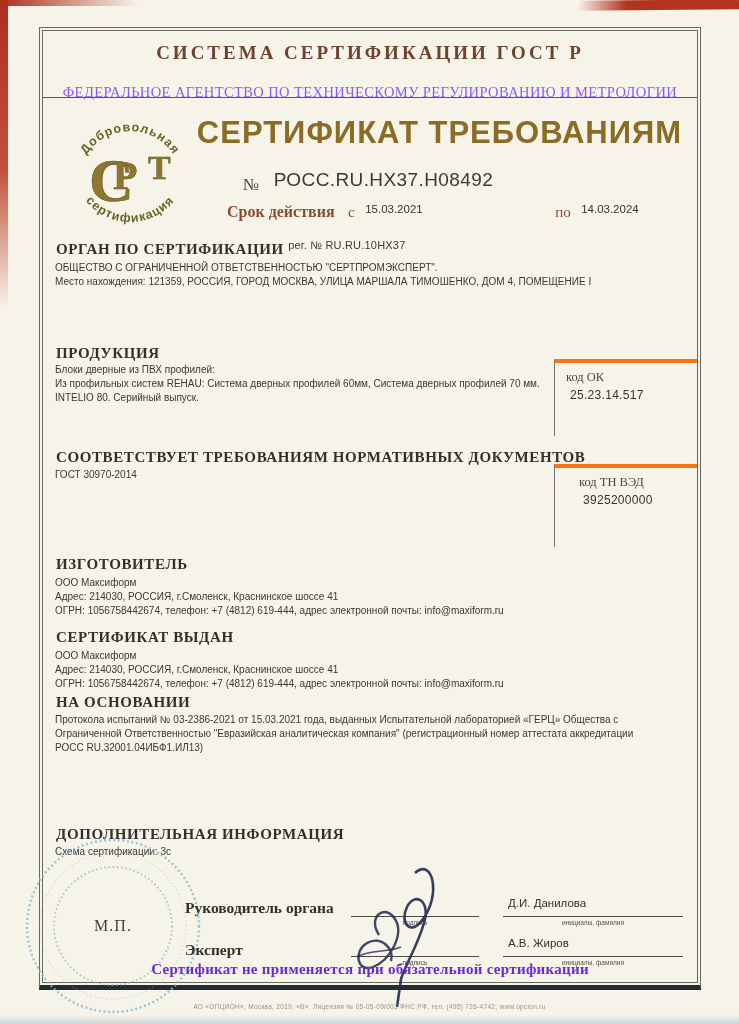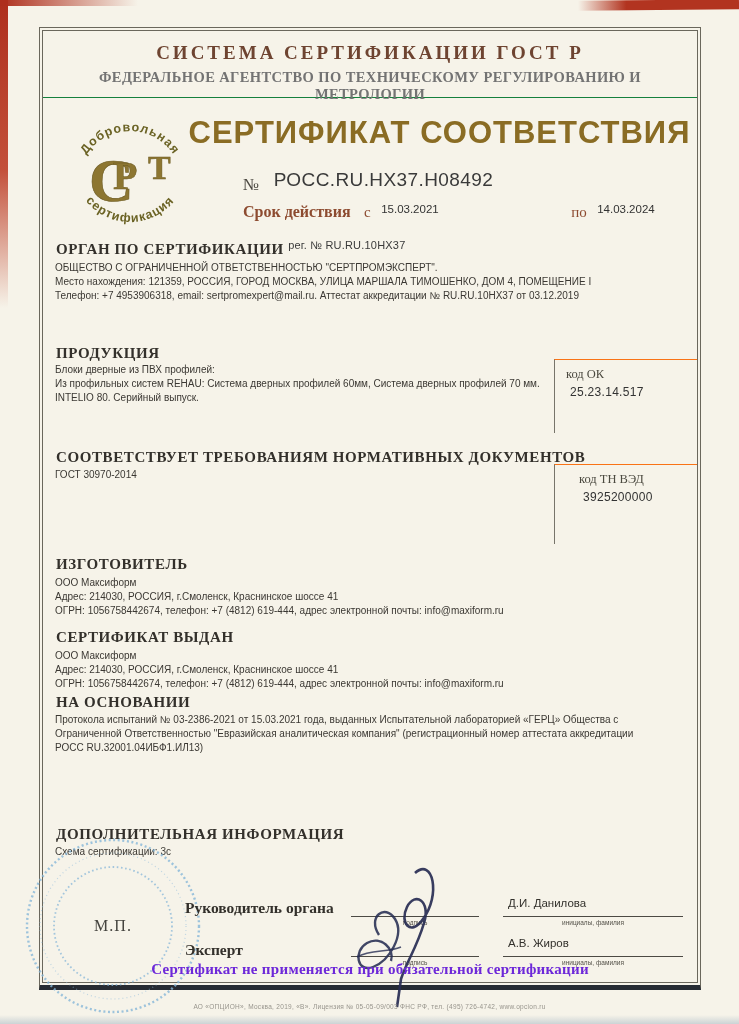--- a/index.html
+++ b/index.html
@@ -20,49 +20,49 @@
                  background:linear-gradient(to bottom, rgba(200,208,211,0), #ccd3d5); }
 
   
   .cert { position:absolute; left:39px; top:27px; width:660px; height:957px;
           border:1px solid #6a675c; border-bottom:5px solid #262b33; }
   .cert-inner { position:absolute; inset:2px; border:1px solid #6a675c; }
 
   .hdr { position:absolute; left:0; right:0; top:0; height:66px; border-bottom:1px solid #15803d; text-align:center; }
   .hdr-line1 { margin-top:11px; font-family:"Liberation Serif", serif; font-weight:bold;
                font-size:19px; letter-spacing:3px; color:#6e4431; }
-  .hdr-line2 { margin-top:5px; font-family:"Liberation Serif", serif; font-weight:bold;
-               font-size:14.5px; letter-spacing:.4px; color:#737373; }
+  .hdr-line2 { margin-top:20px; font-family:"Liberation Serif", serif; font-weight:normal;
+               font-size:14.5px; letter-spacing:.4px; color:#8b5cf6; }
 
   .logo { position:absolute; left:12px; top:76px; width:150px; height:126px; }
 
   .title { position:absolute; left:145px; right:6px; top:84px; text-align:center;
            font-weight:bold; font-size:31px; letter-spacing:1px; color:#8a6c24; }
 
   .certno { position:absolute; left:200px; top:142px; }
   .certno .lbl { font-family:"Liberation Serif", serif; font-size:17px; color:#4c4942; }
   .certno .val { font-size:19px; color:#3a3a3a; letter-spacing:.4px; position:relative; top:-4px; margin-left:10px; }
 
-  .validity { position:absolute; left:200px; top:172px; white-space:nowrap; }
+  .validity { position:absolute; left:184px; top:172px; white-space:nowrap; }
   .validity .lbl { font-family:"Liberation Serif", serif; font-weight:bold; font-size:16px; color:#8d4b30; }
   .validity .sm  { font-family:"Liberation Serif", serif; font-size:15px; color:#8d4b30; margin-left:9px; }
   .validity .date{ font-size:11.5px; color:#333; position:relative; top:-4px; margin-left:6px; }
   .validity .to  { margin-left:128px; }
 
   .blankno { position:absolute; right:14px; top:188px; white-space:nowrap; }
   .blankno .lbl { font-family:"Liberation Serif", serif; font-size:18px; color:#b8452f; margin-right:6px; }
   .blankno .val { font-family:"Liberation Mono", monospace; font-size:25px; letter-spacing:2px; color:#d8462e; }
 
   .sec-h { position:absolute; font-family:"Liberation Serif", serif; font-weight:bold;
            font-size:15px; letter-spacing:.6px; color:#33302b; white-space:nowrap; }
   .sec-h .reg { font-family:"Liberation Sans", sans-serif; font-weight:normal; letter-spacing:.2px;
                 font-size:11px; color:#3a3a3a; position:relative; top:-5px; }
   .body-txt { position:absolute; font-size:10px; line-height:1.42; color:#3b3833; }
 
-  .code-box { position:absolute; left:511px; right:0; border-top:1px solid #f97316; border-left:1px solid #77746a;
+  .code-box { position:absolute; left:511px; right:0; border-top:4px solid #f97316; border-left:1px solid #77746a;
               padding:7px 8px 0 11px; }
   .code-box .cb-lbl { font-family:"Liberation Serif", serif; font-size:12.5px; color:#4c4a40; }
   .code-box .cb-val { font-size:12px; color:#333; margin-top:3px; margin-left:4px; letter-spacing:.3px; }
 
   .stamp { position:absolute; left:-26px; top:799px; width:192px; height:192px; }
 
   .role { position:absolute; font-family:"Liberation Serif", serif; font-weight:bold;
           font-size:15.5px; color:#33302b; white-space:nowrap; }
   .sig-name { position:absolute; font-size:11.5px; color:#33312c; }
   .sline { position:absolute; border-top:1px solid #4c4a44; text-align:center;
@@ -102,21 +102,21 @@
           <textPath href="#arcTop" startOffset="50%" text-anchor="middle">Добровольная</textPath>
         </text>
         <text font-family="Liberation Sans, sans-serif" font-size="12.5" font-weight="bold" fill="#6b6325" letter-spacing="1">
           <textPath href="#arcBot" startOffset="50%" text-anchor="middle">сертификация</textPath>
         </text>
         <text x="34" y="94" font-family="Liberation Serif, serif" font-weight="bold" font-size="62" fill="#8d7631" stroke="#6b5a22" stroke-width=".6">С</text>
         <text x="58" y="82" font-family="Liberation Serif, serif" font-weight="bold" font-size="40" fill="#8d7631" stroke="#6b5a22" stroke-width=".5">Р</text>
         <text x="93" y="72" font-family="Liberation Serif, serif" font-weight="bold" font-size="34" fill="#8d7631" stroke="#6b5a22" stroke-width=".5">Т</text>
       </svg>
 
-      <div class="title">СЕРТИФИКАТ СООТВЕТСТВИЯ</div>
+      <div class="title">СЕРТИФИКАТ ТРЕБОВАНИЯМ</div>
 
       <div class="certno">
         <span class="lbl">№</span>
         <span class="val">РОСС.RU.HX37.H08492</span>
       </div>
 
       <div class="validity">
         <span class="lbl">Срок действия</span>
         <span class="sm">с</span>
         <span class="date">15.03.2021</span>
@@ -125,21 +125,20 @@
       </div>
 
 
       <div class="sec-h" style="left:13px; top:210px;">
         <span>ОРГАН ПО СЕРТИФИКАЦИИ</span>
         <span class="reg">рег. № RU.RU.10HX37</span>
       </div>
       <div class="body-txt" style="left:12px; top:230px; width:636px;">
         <div>ОБЩЕСТВО С ОГРАНИЧЕННОЙ ОТВЕТСТВЕННОСТЬЮ "СЕРТПРОМЭКСПЕРТ".</div>
         <div>Место нахождения: 121359, РОССИЯ, ГОРОД МОСКВА, УЛИЦА МАРШАЛА ТИМОШЕНКО, ДОМ 4, ПОМЕЩЕНИЕ I</div>
-        <div>Телефон: +7 4953906318, email: sertpromexpert@mail.ru. Аттестат аккредитации № RU.RU.10HX37 от 03.12.2019</div>
       </div>
 
       <div class="sec-h" style="left:13px; top:314px;">
         <span>ПРОДУКЦИЯ</span>
       </div>
       <div class="body-txt" style="left:12px; top:332px; width:500px;">
         <div>Блоки дверные из ПВХ профилей:</div>
         <div>Из профильных систем REHAU: Система дверных профилей 60мм, Система дверных профилей 70 мм. INTELIO 80. Серийный выпуск.</div>
       </div>
       <div class="code-box" style="top:328px; height:66px;">

